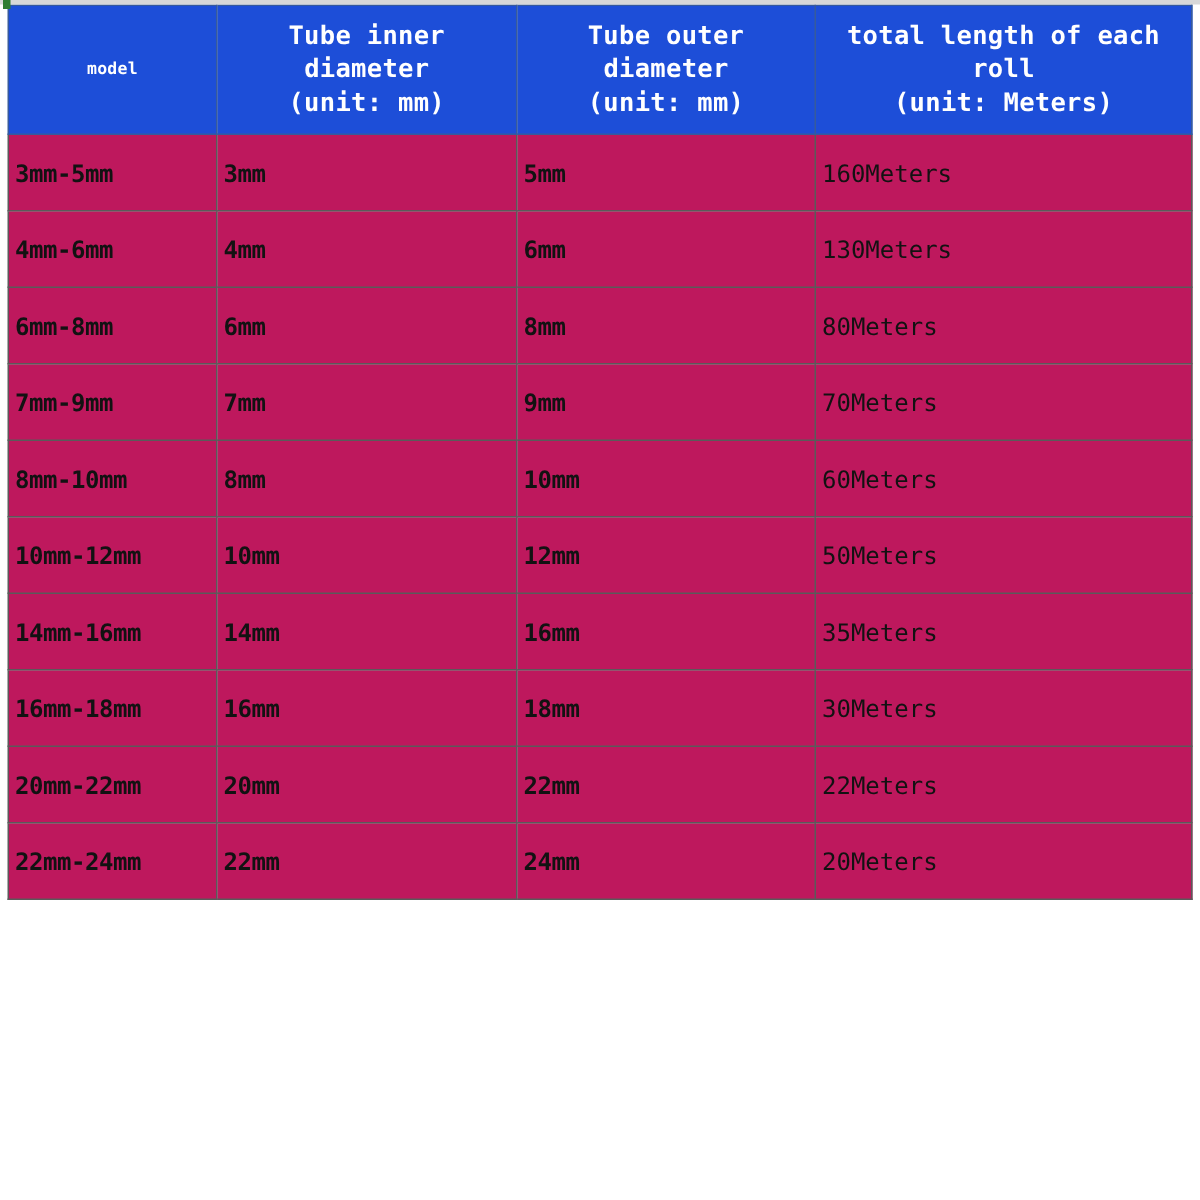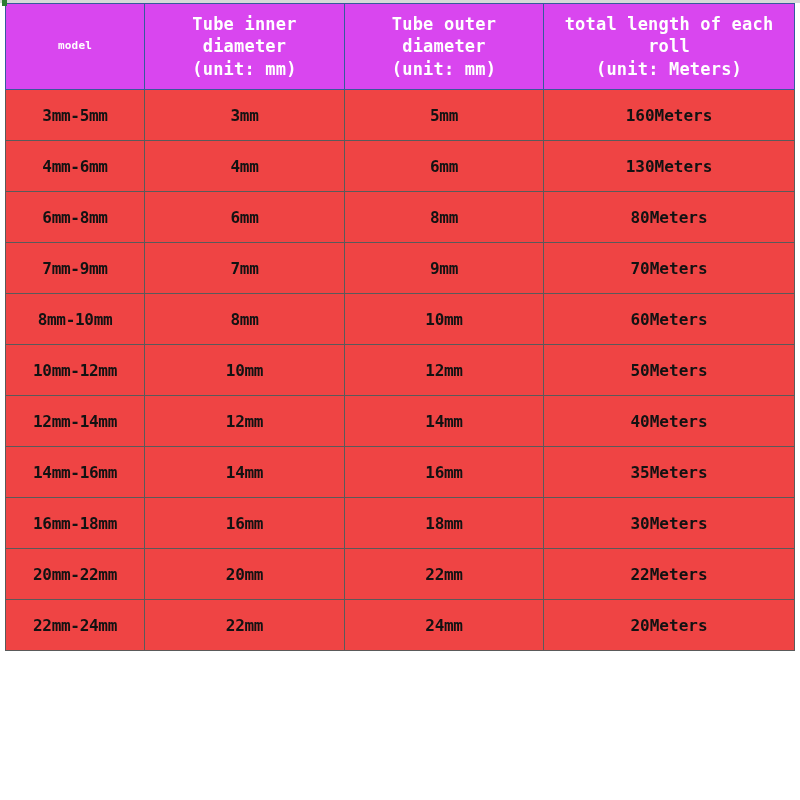--- a/index.html
+++ b/index.html
@@ -56,59 +56,59 @@
     table-layout: fixed;
     width: 789px;
   }
 
   table.spec col.c0 { width: 139px; }
   table.spec col.c1 { width: 200px; }
   table.spec col.c2 { width: 199px; }
   table.spec col.c3 { width: 251px; }
 
   thead th {
-    background: #d946ef;
+    background: #1d4ed8;
     color: #ffffff;
     font-family: "DejaVu Sans Mono", monospace;
     font-size: 17px;
     font-weight: bold;
     line-height: 1.33;
     text-align: center;
     vertical-align: middle;
     height: 81px;
     padding: 2px 4px;
     border: 1px solid #365a9c;
     letter-spacing: 0.2px;
     white-space: pre-line;
   }
 
   thead th.model-head {
     font-size: 11px;
   }
 
   tbody td {
-    background: #ef4444;
+    background: #be185d;
     color: #121212;
     height: 50px;
-    text-align: center;
+    text-align: left;
     vertical-align: middle;
     border: 1px solid #5a5a5a;
     font-family: "DejaVu Sans Mono", monospace;
     font-size: 16px;
     padding: 0 4px;
     white-space: nowrap;
   }
 
   tbody td.bold-cell {
     font-weight: bold;
     letter-spacing: -0.3px;
   }
 
   tbody td.plain-cell {
-    font-weight: bold;
+    font-weight: normal;
     letter-spacing: 0px;
   }
 </style>
 </head>
 <body>
 
 <div id="page">
 
   <div class="top-strip"></div>
   <div class="corner-artifact"></div>
@@ -163,26 +163,20 @@
             <td class="bold-cell">10mm</td>
             <td class="plain-cell">60Meters</td>
           </tr>
           <tr>
             <td class="bold-cell">10mm-12mm</td>
             <td class="bold-cell">10mm</td>
             <td class="bold-cell">12mm</td>
             <td class="plain-cell">50Meters</td>
           </tr>
           <tr>
-            <td class="bold-cell">12mm-14mm</td>
-            <td class="bold-cell">12mm</td>
-            <td class="bold-cell">14mm</td>
-            <td class="plain-cell">40Meters</td>
-          </tr>
-          <tr>
             <td class="bold-cell">14mm-16mm</td>
             <td class="bold-cell">14mm</td>
             <td class="bold-cell">16mm</td>
             <td class="plain-cell">35Meters</td>
           </tr>
           <tr>
             <td class="bold-cell">16mm-18mm</td>
             <td class="bold-cell">16mm</td>
             <td class="bold-cell">18mm</td>
             <td class="plain-cell">30Meters</td>

